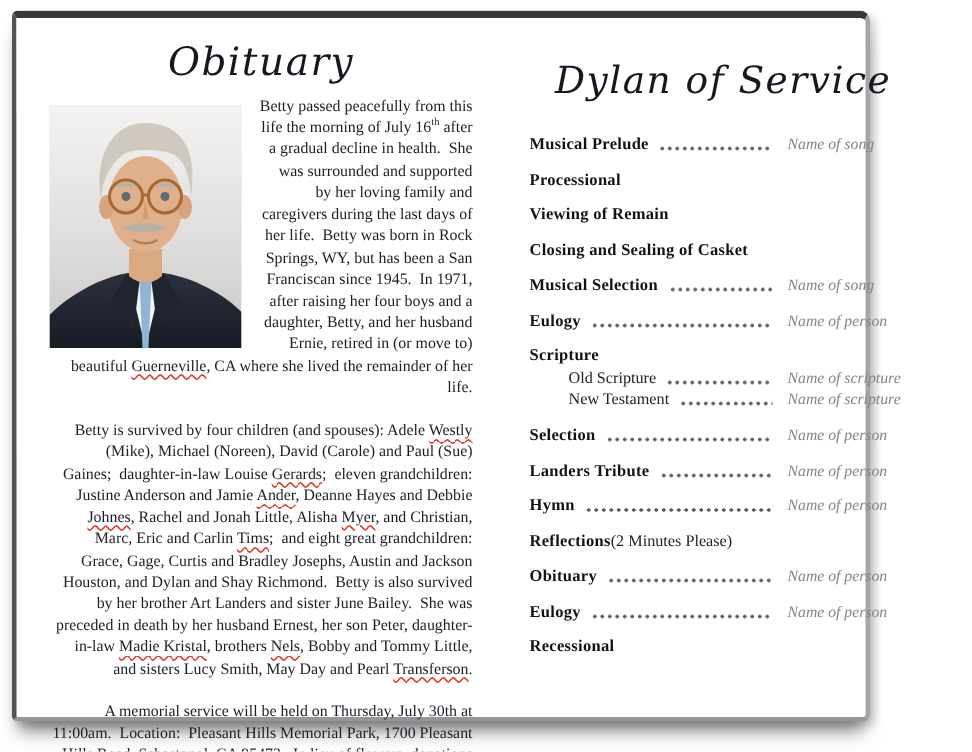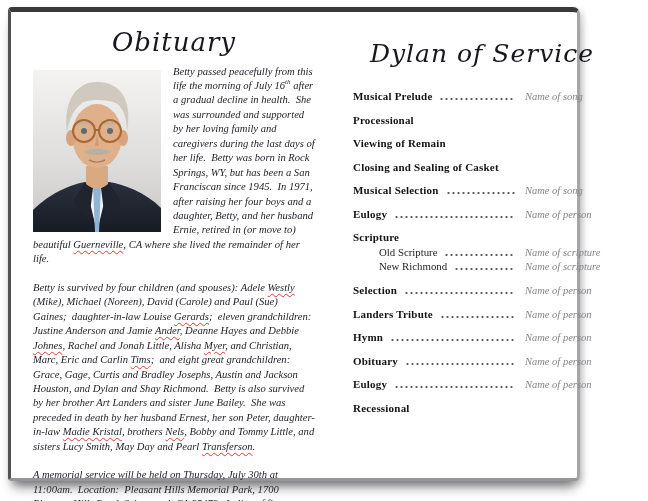--- a/index.html
+++ b/index.html
@@ -24,22 +24,22 @@
     font-family:"DejaVu Serif", serif;font-style:italic;font-weight:500;
     font-size:26px;color:#17171f;text-align:center;margin:0 0 6px 0;
     letter-spacing:1px;line-height:1.25;
   }
   .photo{
     float:left;width:128px;height:162px;margin:5px 12px 6px 0;
     background:#e9e9e9;
   }
   .photo svg{display:block;}
   .body-par{
-    font-style:italic;font-size:10.6px;line-height:14.45px;color:#1d1d26;
-    margin:0 0 14px 0;text-align:left;
+    font-size:10.6px;line-height:14.45px;color:#1d1d26;
+    margin:0 0 14px 0;text-align:right;
   }
   .body-par sup{font-size:7px;line-height:0;vertical-align:super;}
   .sq{
     text-decoration-line:underline;text-decoration-style:wavy;
     text-decoration-color:#e03a2f;text-decoration-thickness:1px;
     text-underline-offset:2px;
   }
 
   
   .panel-right{position:absolute;left:342px;top:26px;width:258px;}
@@ -168,21 +168,21 @@
 
     <div class="svc-row tight">
       <span class="svc-label">Scripture</span>
     </div>
     <div class="svc-row sub">
       <span class="svc-sublabel">Old Scripture</span>
       <span class="leader"></span>
       <span class="svc-value">Name of scripture</span>
     </div>
     <div class="svc-row sub sub-last">
-      <span class="svc-sublabel">New Richmond</span>
+      <span class="svc-sublabel">New Testament</span>
       <span class="leader"></span>
       <span class="svc-value">Name of scripture</span>
     </div>
 
     <div class="svc-row">
       <span class="svc-label">Selection</span>
       <span class="leader"></span>
       <span class="svc-value">Name of person</span>
     </div>
 
@@ -191,20 +191,24 @@
       <span class="leader"></span>
       <span class="svc-value">Name of person</span>
     </div>
 
     <div class="svc-row">
       <span class="svc-label">Hymn</span>
       <span class="leader"></span>
       <span class="svc-value">Name of person</span>
     </div>
 
+    <div class="svc-row">
+      <span class="svc-label">Reflections</span>
+      <span class="svc-suffix"> (2 Minutes Please)</span>
+    </div>
 
     <div class="svc-row">
       <span class="svc-label">Obituary</span>
       <span class="leader"></span>
       <span class="svc-value">Name of person</span>
     </div>
 
     <div class="svc-row">
       <span class="svc-label">Eulogy</span>
       <span class="leader"></span>

